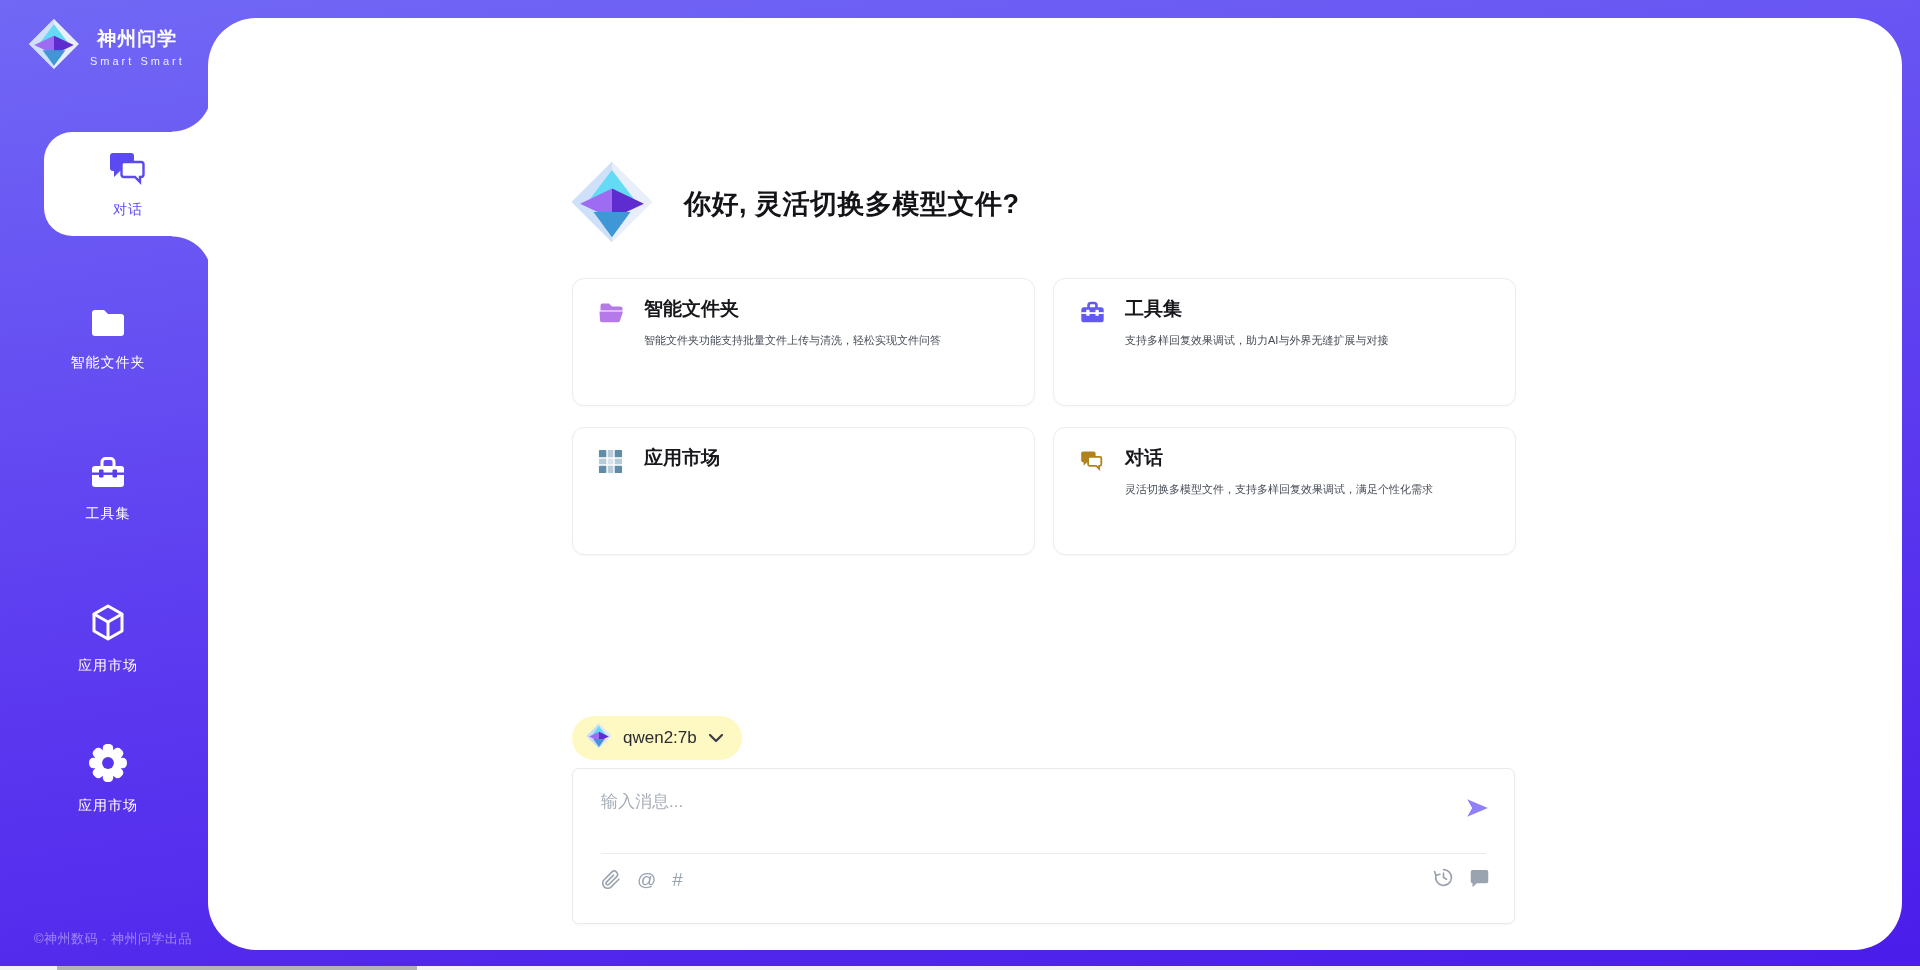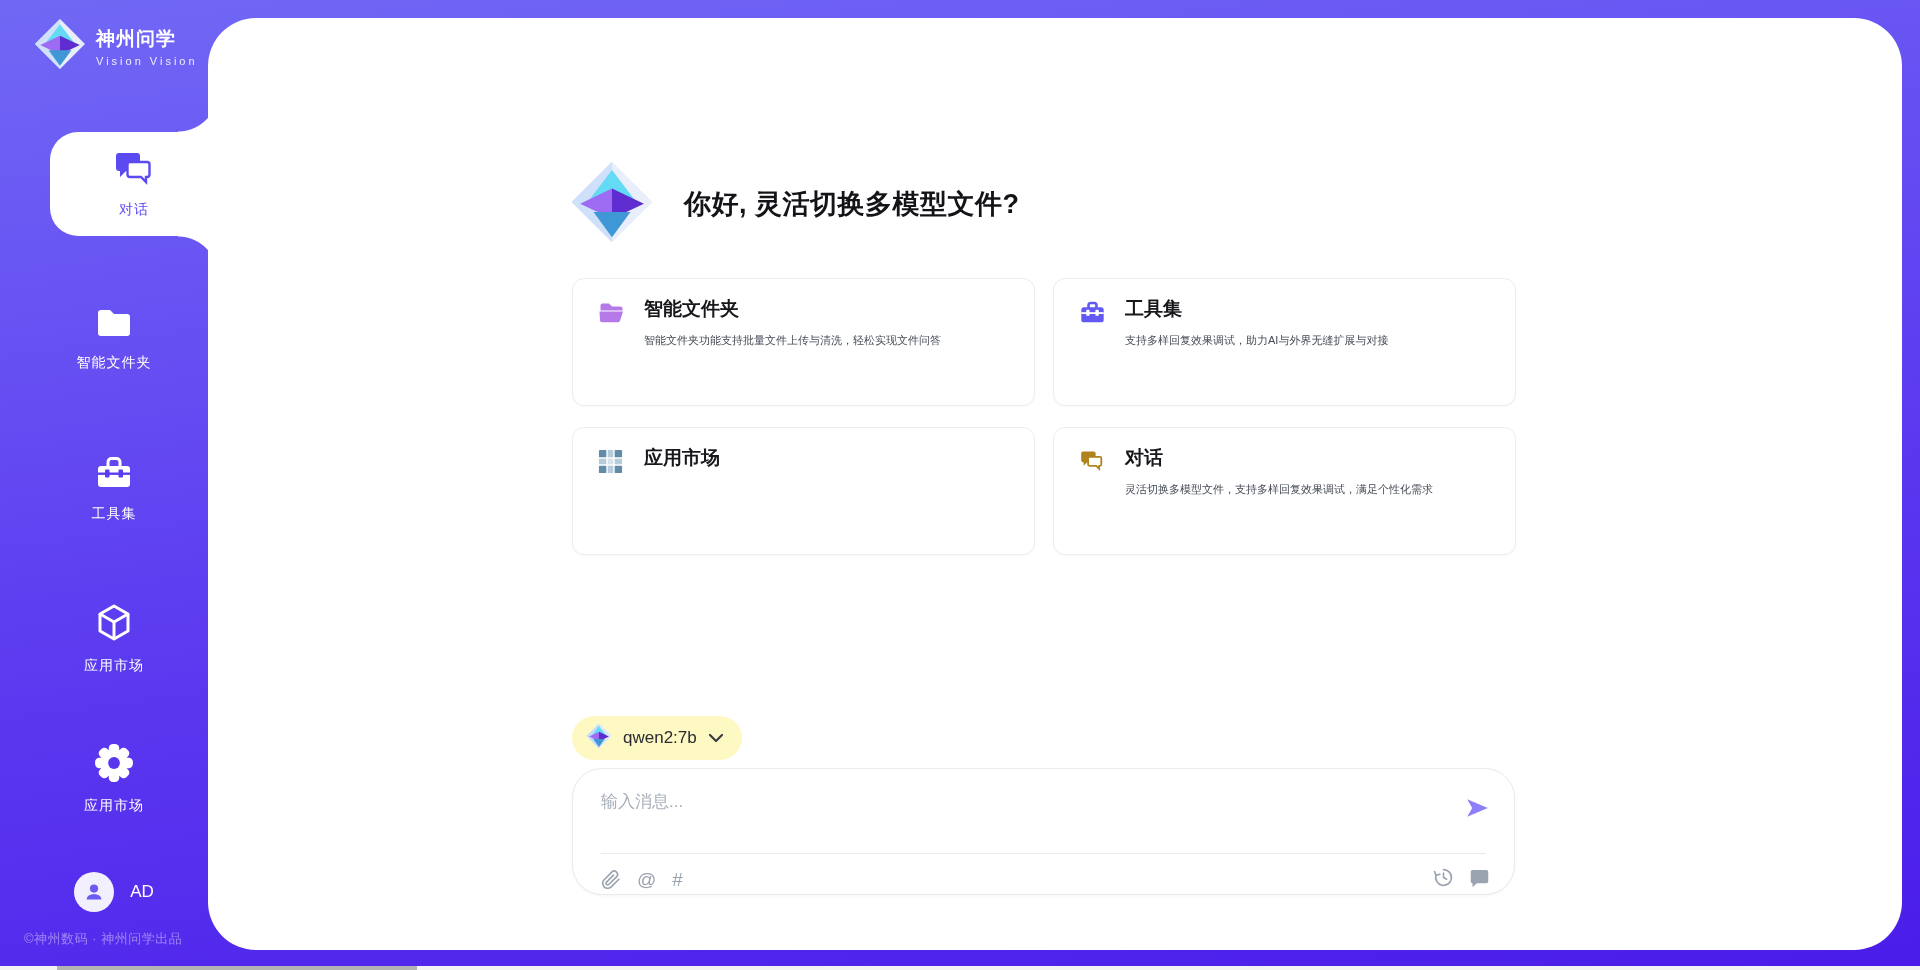--- a/index.html
+++ b/index.html
@@ -8,21 +8,21 @@
     font-family:"Liberation Sans","DejaVu Sans",sans-serif;
     background:linear-gradient(172deg,#7168f5 0%,#5c3af0 55%,#4a1cea 100%);
     position:relative;
   }
   
   .main-panel{
     position:absolute; left:208px; top:18px; width:1694px; height:932px;
     background:#ffffff; border-radius:48px; z-index:1;
   }
   
-  .sidebar{ position:absolute; left:10px; top:0; width:236px; height:970px; z-index:3; }
+  .sidebar{ position:absolute; left:4px; top:0; width:236px; height:970px; z-index:3;text-align:center; }
   .brand{ position:absolute; left:24px; top:18px; display:flex; align-items:center; gap:10px; }
   .brand-text .cn{ color:#fff; font-size:19px; font-weight:700; letter-spacing:1px; }
   .brand-text .en{ color:#eef; font-size:11px; letter-spacing:3px; margin-top:3px; }
   .nav-item{
     position:absolute; left:0; width:208px; height:84px;
     display:flex; flex-direction:column; align-items:center; justify-content:center;
     gap:9px; color:#fff; cursor:pointer;
   }
   .nav-item .lbl{ font-size:14px; letter-spacing:1px; }
   .nav-active{
@@ -66,22 +66,22 @@
   .card .c-icon{ position:absolute; left:25px; top:21px; }
   .card .c-title{ position:absolute; left:71px; top:17px; font-size:19px; font-weight:700; color:#17171c; }
   .card .c-desc{ position:absolute; left:71px; top:49px; width:372px; font-size:11px; line-height:24px; color:#454a55; }
   .model-pill{
     position:absolute; left:572px; top:716px; height:44px; padding:0 18px 0 14px;
     background:#fef9c3; border-radius:22px; display:inline-flex; align-items:center; gap:11px;
     cursor:pointer;
   }
   .model-pill .m-name{ font-size:17px; color:#2b2b33; }
   .composer{
-    position:absolute; left:572px; top:768px; width:943px; height:127px;
-    background:#fff; border:1px solid #e8eaef; border-radius:30px;
+    position:absolute; left:572px; top:768px; width:943px; height:156px;
+    background:#fff; border:1px solid #e8eaef; border-radius:7px;
     box-shadow:0 1px 3px rgba(20,20,40,0.04);
   }
   .composer input{
     position:absolute; left:28px; top:18px; width:820px; height:30px;
     border:none; outline:none; font-size:17px; color:#30323a;
     font-family:"Liberation Sans","DejaVu Sans",sans-serif; background:transparent;
   }
   .composer input::placeholder{ color:#a7aeb9; }
   .send-btn{ position:absolute; right:24px; top:26px; width:26px; height:26px; cursor:pointer; }
   .comp-divider{ position:absolute; left:28px; right:28px; top:84px; height:1px; background:#e9ebf0; }
@@ -106,21 +106,21 @@
         <polygon points="50,2 98,50 50,98 2,50" fill="#e9eefb"></polygon>
         <polygon points="2,50 50,2 50,98" fill="#cfe0fa"></polygon>
         <polygon points="50,12 76,46 24,46" fill="#63dbf4"></polygon>
         <polygon points="12,52 50,34 50,70" fill="#9d6cf3"></polygon>
         <polygon points="50,34 88,52 50,70" fill="#5e2ccf"></polygon>
         <polygon points="50,92 72,62 28,62" fill="#3f97d6"></polygon>
       </svg>
     </span>
     <span class="brand-text">
       <div class="cn">神州问学</div>
-      <div class="en">Vision Vision</div>
+      <div class="en">Smart Smart</div>
     </span>
   </div>
 
   <div class="nav-active">
     <span>
       <svg width="42" height="40" viewBox="0 0 42 40">
         <path d="M6 4 h18 a3 3 0 0 1 3 3 v12 a3 3 0 0 1 -3 3 h-11 l-6 6 v-6 h-1 a3 3 0 0 1 -3 -3 v-12 a3 3 0 0 1 3 -3 z" fill="#5b4af0"></path>
         <path d="M17 13 h17 a2.5 2.5 0 0 1 2.5 2.5 v10 a2.5 2.5 0 0 1 -2.5 2.5 h-1 v5 l-5 -5 h-11 a2.5 2.5 0 0 1 -2.5 -2.5 v-10 a2.5 2.5 0 0 1 2.5 -2.5 z" fill="#ffffff" stroke="#5b4af0" stroke-width="2.4"></path>
       </svg>
     </span>
@@ -174,29 +174,20 @@
             <rect x="15" y="2" width="10" height="36" rx="4" transform="rotate(135 20 20)"></rect>
           </g>
           <circle cx="20" cy="20" r="5.6" fill="#000"></circle>
         </mask>
         <rect width="40" height="40" fill="#fff" mask="url(#gearHole)"></rect>
       </svg>
     </span>
     <span class="lbl">应用市场</span>
   </div>
 
-  <div class="user-row">
-    <span class="avatar">
-      <svg width="24" height="24" viewBox="0 0 24 24">
-        <circle cx="12" cy="8.6" r="4.1" fill="#6b5bf2"></circle>
-        <path d="M4.6 19.5 a7.4 5.6 0 0 1 14.8 0 z" fill="#6b5bf2"></path>
-      </svg>
-    </span>
-    <span class="user-name">AD</span>
-  </div>
 
   <div class="side-footer">©神州数码 · 神州问学出品</div>
 </div>
 
 <div class="content">
 
   <div class="greeting">
     <span>
       <svg width="84" height="84" viewBox="0 0 100 100">
         <polygon points="50,2 98,50 50,98 2,50" fill="#e9eefb"></polygon>

